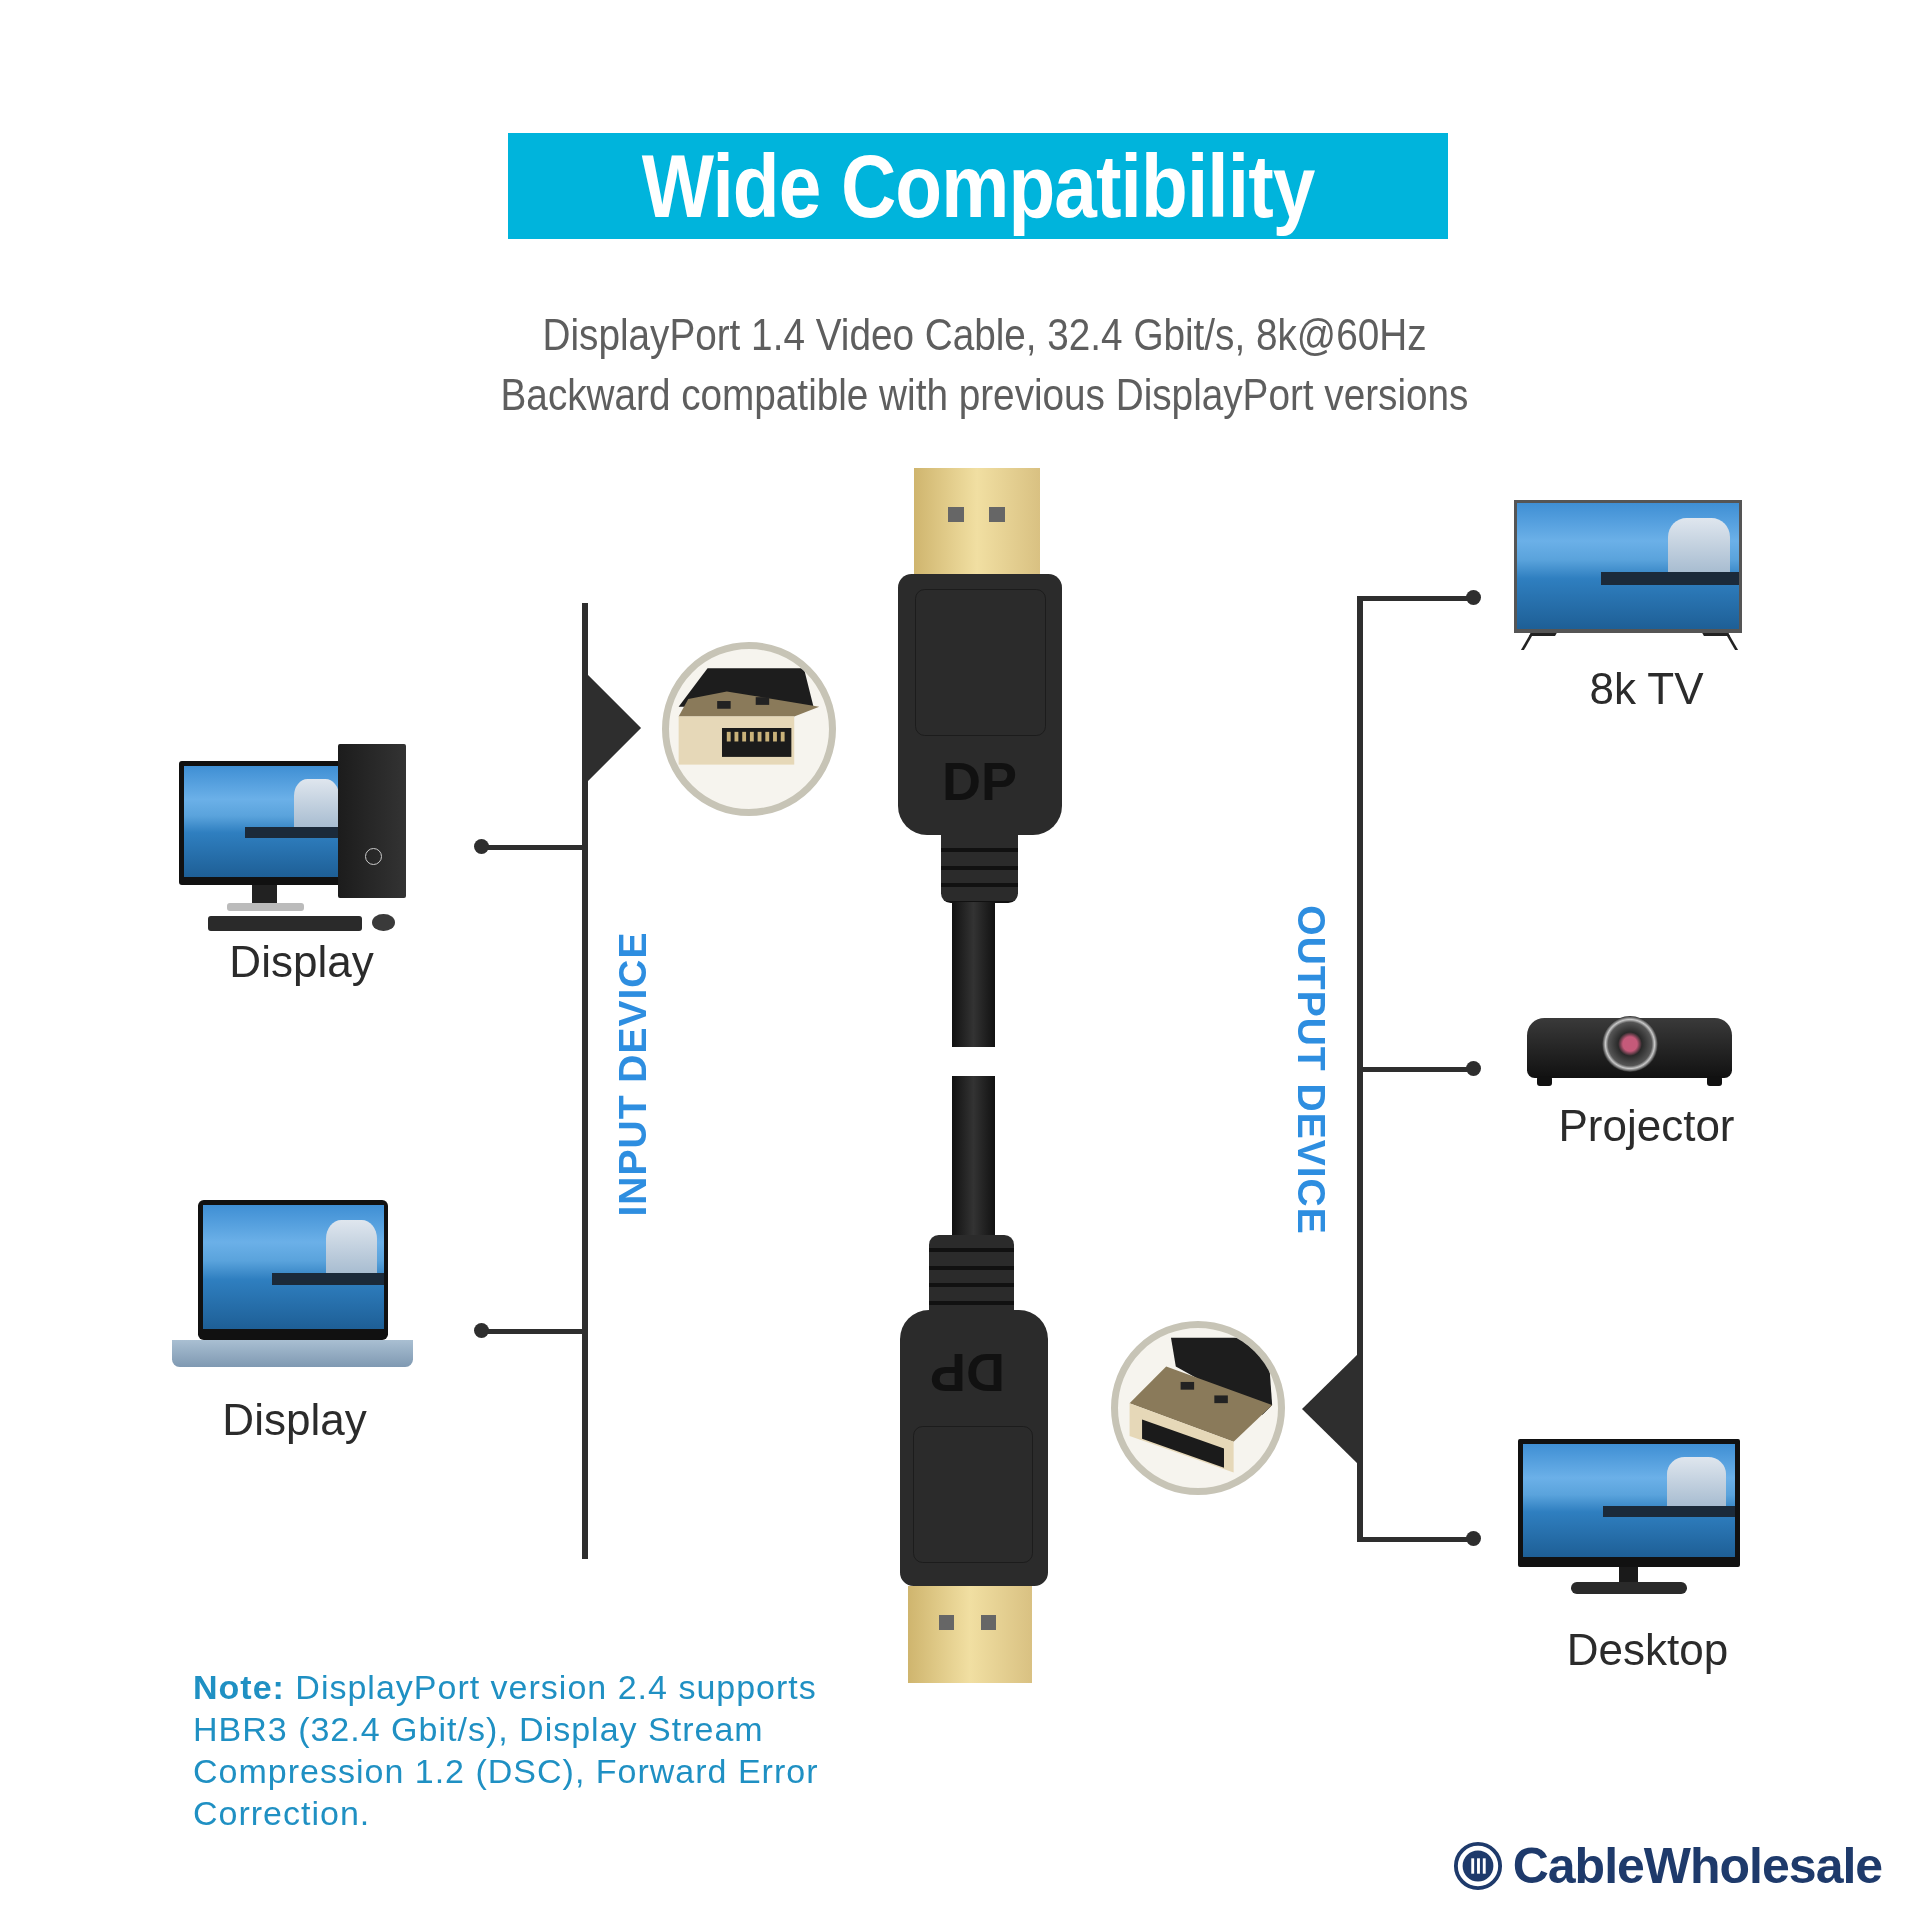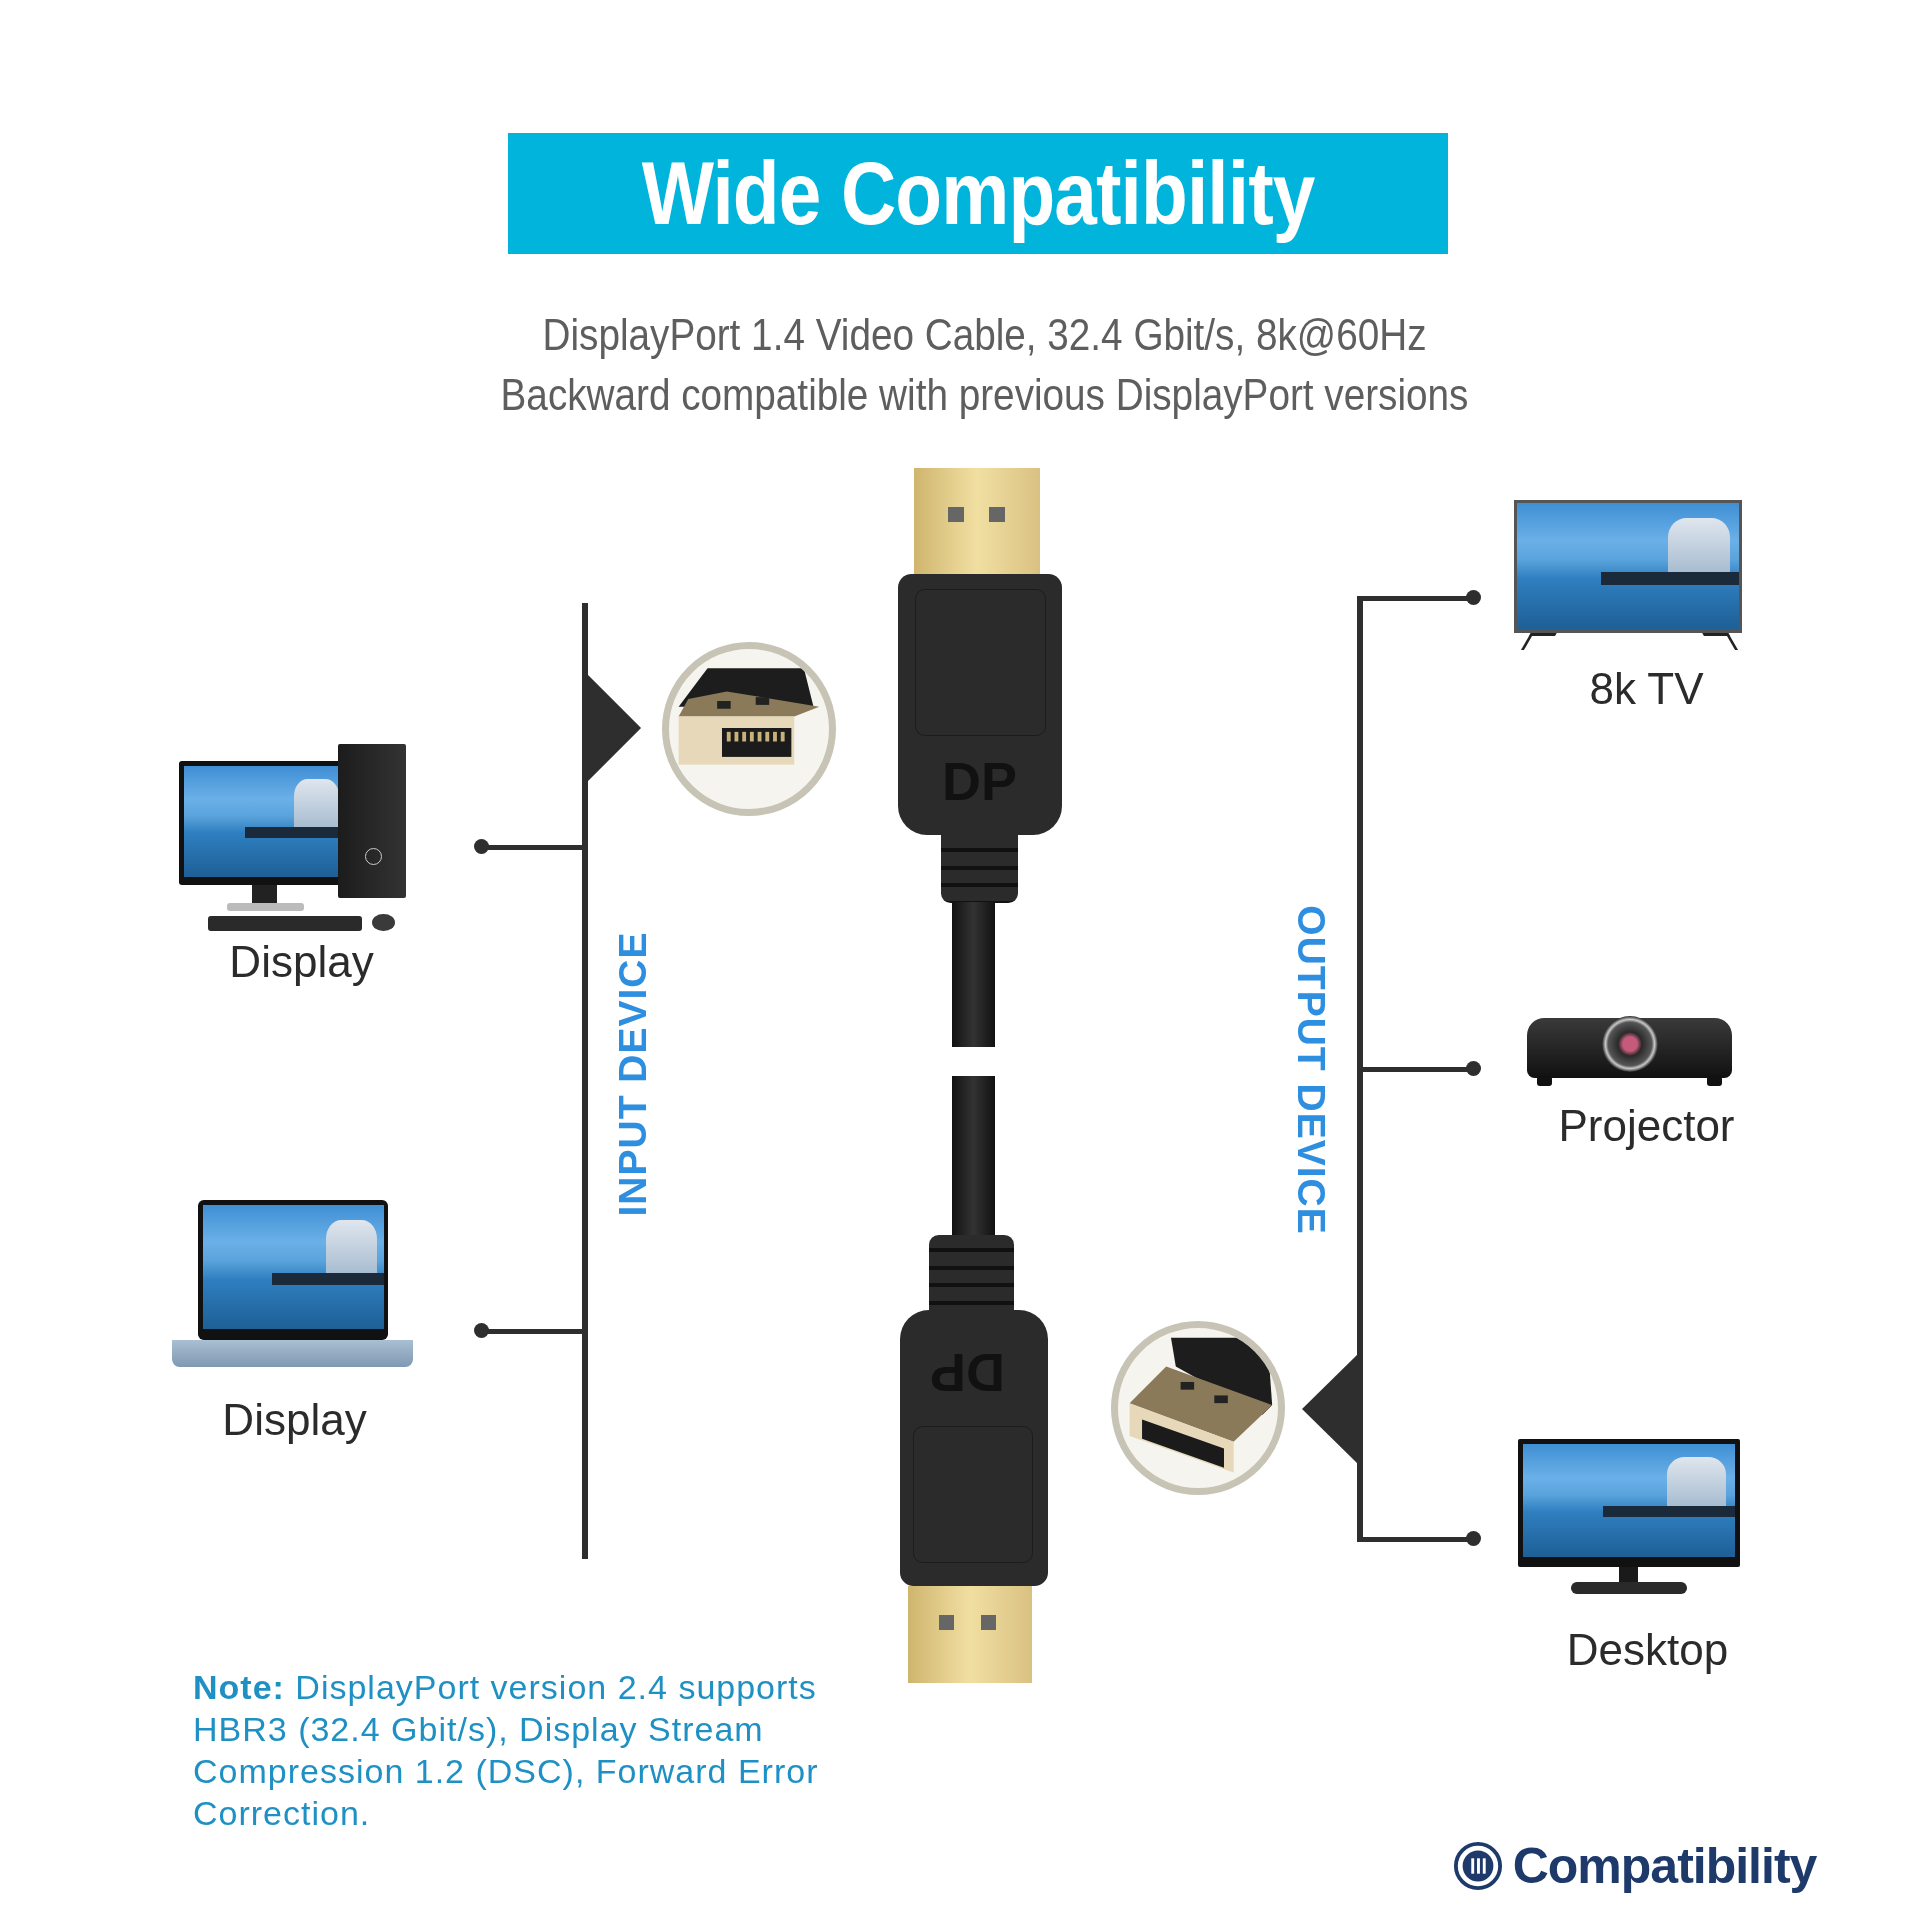--- a/index.html
+++ b/index.html
@@ -1,18 +1,18 @@
 <!DOCTYPE html>
 <html><head>
 <meta charset="utf-8">
 <style>
   html,body{margin:0;padding:0;background:#fff;}
   body{width:1931px;height:1931px;position:relative;overflow:hidden;font-family:"Liberation Sans",sans-serif;}
   .abs{position:absolute;}
-  .banner{left:508px;top:133px;width:940px;height:121px;background:#00b4dc;display:flex;align-items:center;justify-content:center;}
+  .banner{left:508px;top:133px;width:940px;height:106px;background:#00b4dc;display:flex;align-items:center;justify-content:center;}
   .banner-title{color:#fff;font-size:89px;font-weight:bold;letter-spacing:-1px;transform:scaleX(0.86);white-space:nowrap;font-family:"Liberation Sans",sans-serif;}
   .subtitle{left:386px;width:1197px;text-align:center;color:#5e5e5e;font-size:45px;transform:scaleX(0.86);white-space:nowrap;}
   .line{background:#2e2e2e;}
   .dot{width:15.4px;height:15.4px;border-radius:50%;background:#2e2e2e;}
   .vlabel{color:#2e8ee0;font-weight:bold;font-size:39px;white-space:nowrap;letter-spacing:1px;}
   .dev-label{color:#2b2b2b;font-size:44px;text-align:center;width:251px;}
   .note{left:193px;top:1666px;width:657px;color:#1f90c3;font-size:34px;line-height:42px;letter-spacing:1px;}
   .note b{font-weight:bold;margin-top:17px;}
   .logo{left:1453px;top:1837px;display:flex;align-items:center;}
   .logo-text{color:#1e3a6b;font-size:50px;font-weight:bold;letter-spacing:-1px;}
@@ -167,15 +167,15 @@
 </div>
 
 <div class="abs logo">
   <svg width="50" height="50" viewBox="0 0 52 52">
     <circle cx="26" cy="26" r="23" fill="none" stroke="#1e3a6b" stroke-width="4"></circle>
     <circle cx="26" cy="26" r="16" fill="#1e3a6b"></circle>
     <rect x="19" y="18" width="3" height="16" fill="#fff"></rect>
       <rect x="25" y="18" width="3" height="16" fill="#fff"></rect>
       <rect x="31" y="18" width="3" height="16" fill="#fff"></rect>
   </svg>
-  <span class="logo-text" style="margin-left:9.7px;">Compatibility</span>
+  <span class="logo-text" style="margin-left:9.7px;">CableWholesale</span>
 </div>
 
 
 </body></html>

